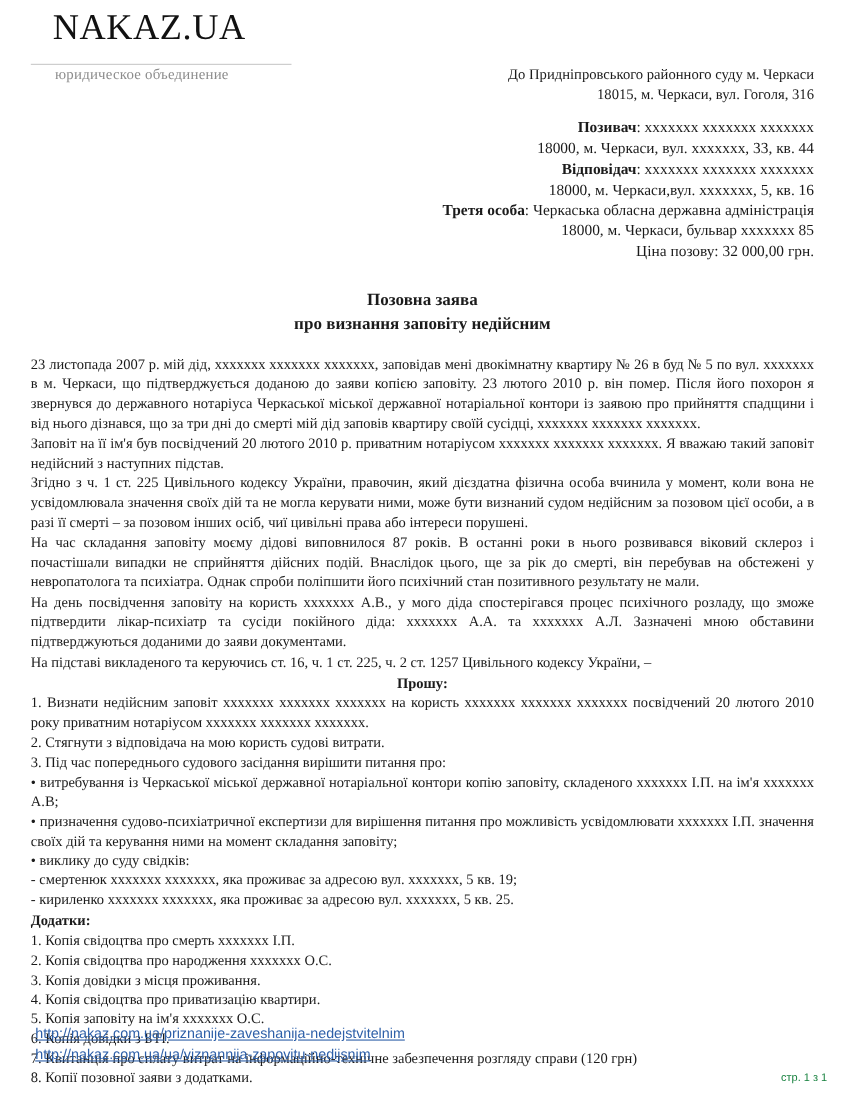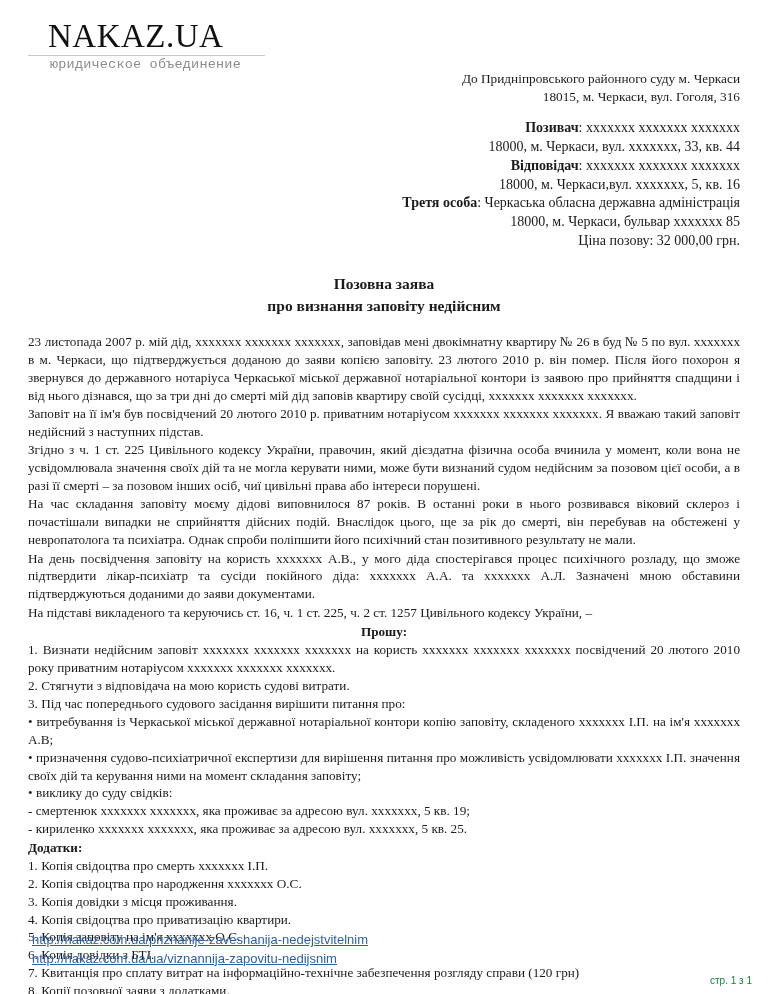--- a/index.html
+++ b/index.html
@@ -14,46 +14,46 @@
     position: relative;
     font-family: "Liberation Serif", "DejaVu Serif", serif;
     color: #1b1b1b;
     overflow: hidden;
   }
   .page {
     position: relative;
     width: 768px;
     height: 994px;
     box-sizing: border-box;
-    padding: 12px 28px;
+    padding: 1px 28px;
   }
 
   
   .logo-block {
     padding-top: 8px;
     height: 58px;
     box-sizing: border-box;
   }
   .logo-main {
     font-family: "Liberation Serif", "DejaVu Serif", serif;
     font-size: 33px;
     letter-spacing: 0.5px;
     color: #111111;
     line-height: 1.0;
     padding-left: 20px;
     display: inline-block;
   }
   .logo-sub {
-    font-family: Liberation Mono, monospace;
+    font-family: Liberation Serif, serif;
     font-size: 13.5px;
     color: #8c8c8c;
     letter-spacing: 0.2px;
     line-height: 1.0;
     padding-left: 22px;
-    margin-top: 2px;
+    margin-top: 16px;
     display: block;
     border-top: 1px solid #c9c9c9;
     width: 215px;
     padding-top: 2px;
   }
 
   
   .addressee {
     text-align: right;
     font-size: 13.3px;

